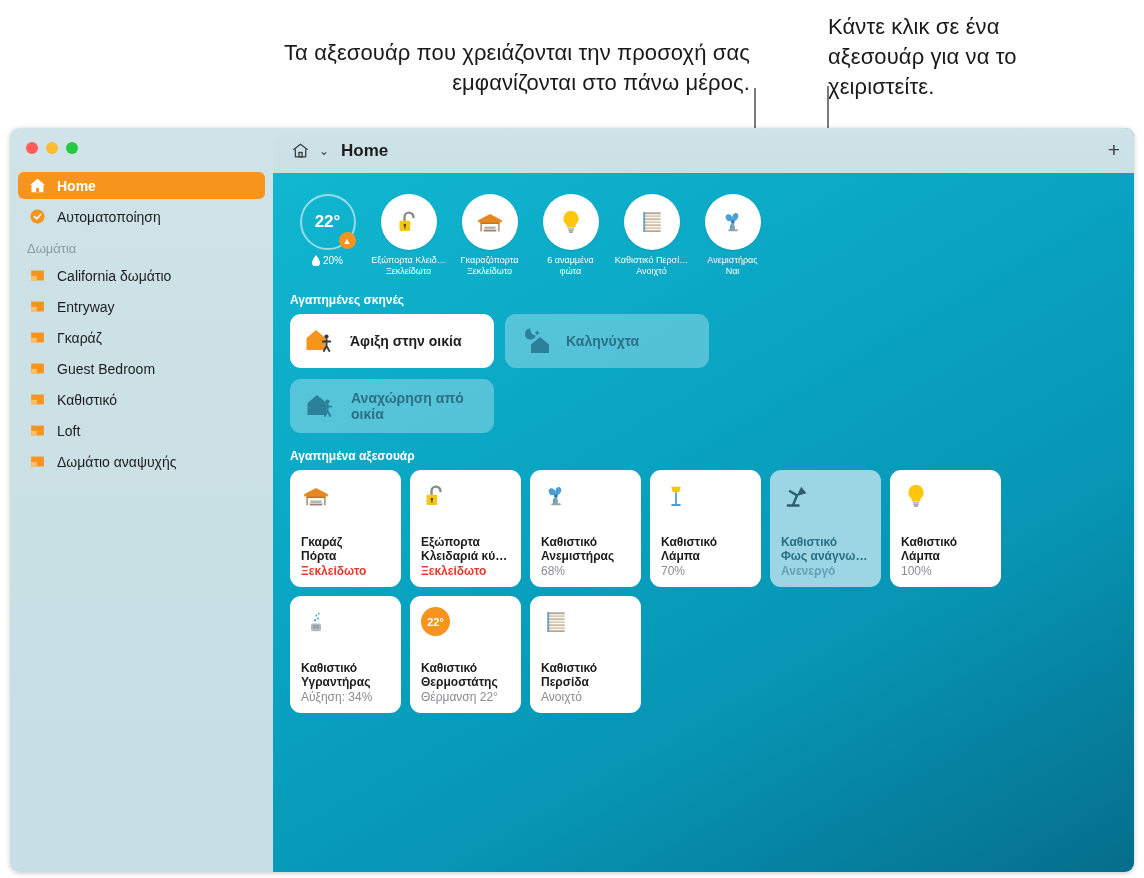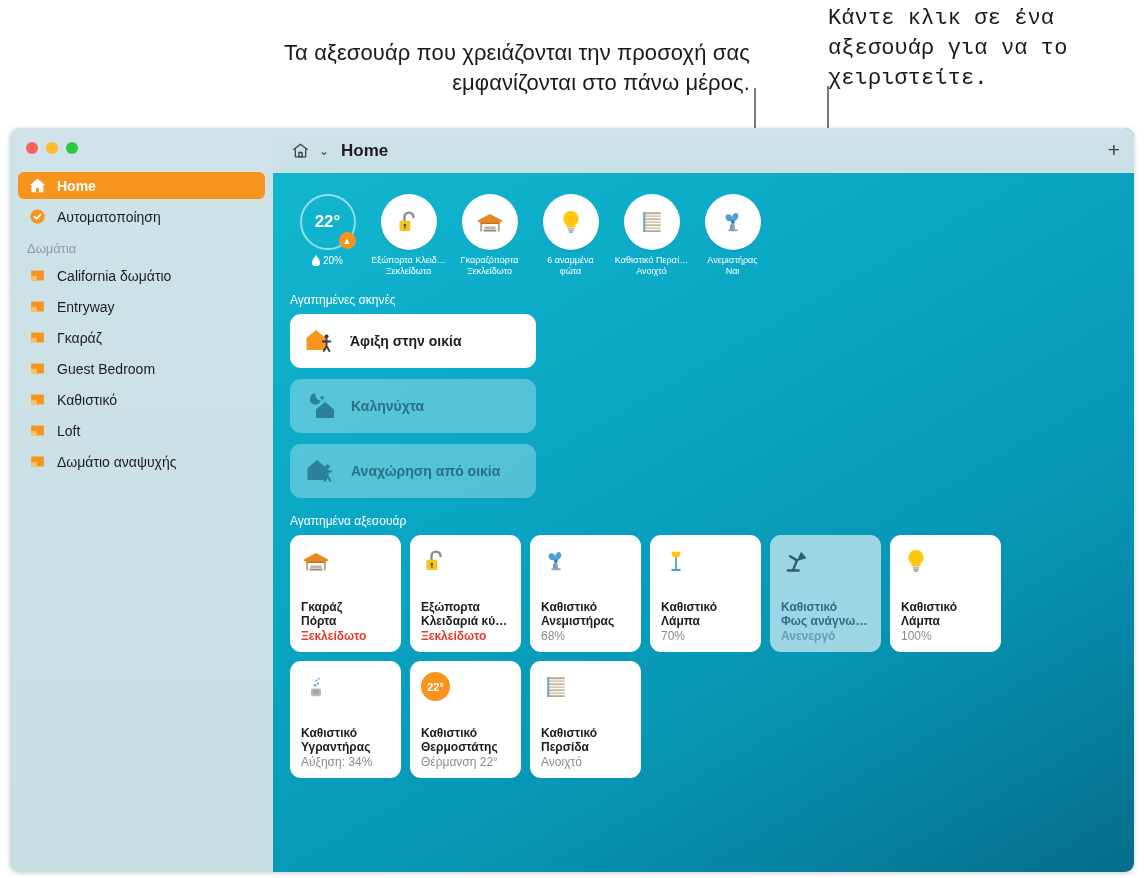--- a/index.html
+++ b/index.html
@@ -13,21 +13,21 @@
 
   
   .callout {
     position: absolute;
     font-size: 22px;
     line-height: 30px;
     color: #1a1a1a;
     letter-spacing: 0.1px;
   }
   #callout-left { left: 170px; top: 38px; width: 580px; text-align: right; }
-  #callout-right { left: 828px; top: 4px; width: 260px; text-align: left; font-family: Liberation Mono, monospace; }
+  #callout-right { left: 828px; top: 12px; width: 260px; text-align: left; }
 
   .leader { position: absolute; background: #7a7a7a; }
   #leader-left-v  { left: 754px; top: 88px;  width: 2px;  height: 128px; }
   #leader-left-h  { left: 734px; top: 214px; width: 22px; height: 2px; }
   #leader-right-v { left: 827px; top: 86px;  width: 2px;  height: 384px; }
 
   
   #window {
     position: absolute;
     left: 10px; top: 128px;
@@ -114,31 +114,31 @@
     position: absolute; right: -2px; bottom: -1px;
     width: 17px; height: 17px; border-radius: 50%;
     background: #f7941e; display: flex; align-items: center; justify-content: center;
     color: #fff; font-size: 9px;
   }
   .humidity { font-size: 10px; color: #ffffff; display: flex; align-items: center;
               justify-content: center; gap: 3px; }
 
   
   .section-title {
-    font-size: 12px; color: #ffffff; font-weight: 400;
+    font-size: 12px; color: #ffffff; font-weight: 700;
     margin: 16px 0 7px 17px;
   }
 
   
   .scene-grid {
     display: flex; flex-wrap: wrap; gap: 11px;
     padding-left: 17px; width: 500px;
   }
   .scene {
-    width: 246px; height: 54px; border-radius: 11px;
+    width: 204px; height: 54px; border-radius: 11px;
     display: flex; align-items: center; padding-left: 15px;
     font-size: 14px; font-weight: 700;
   }
   .scene.on  { background: #ffffff; color: #1d1d1f; }
   .scene.off { background: rgba(255,255,255,0.30); color: #2b7087; padding-left: 16px; }
   .scene .sico { width: 34px; height: 30px; margin-right: 11px; flex: none; }
 
   
   .acc-grid {
     display: flex; flex-wrap: wrap; gap: 9px;

